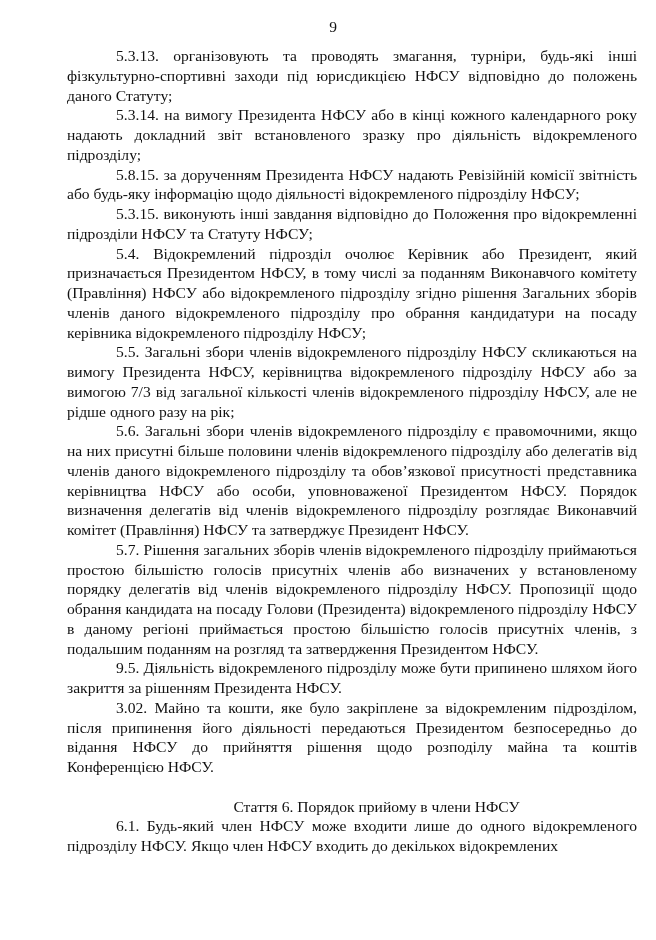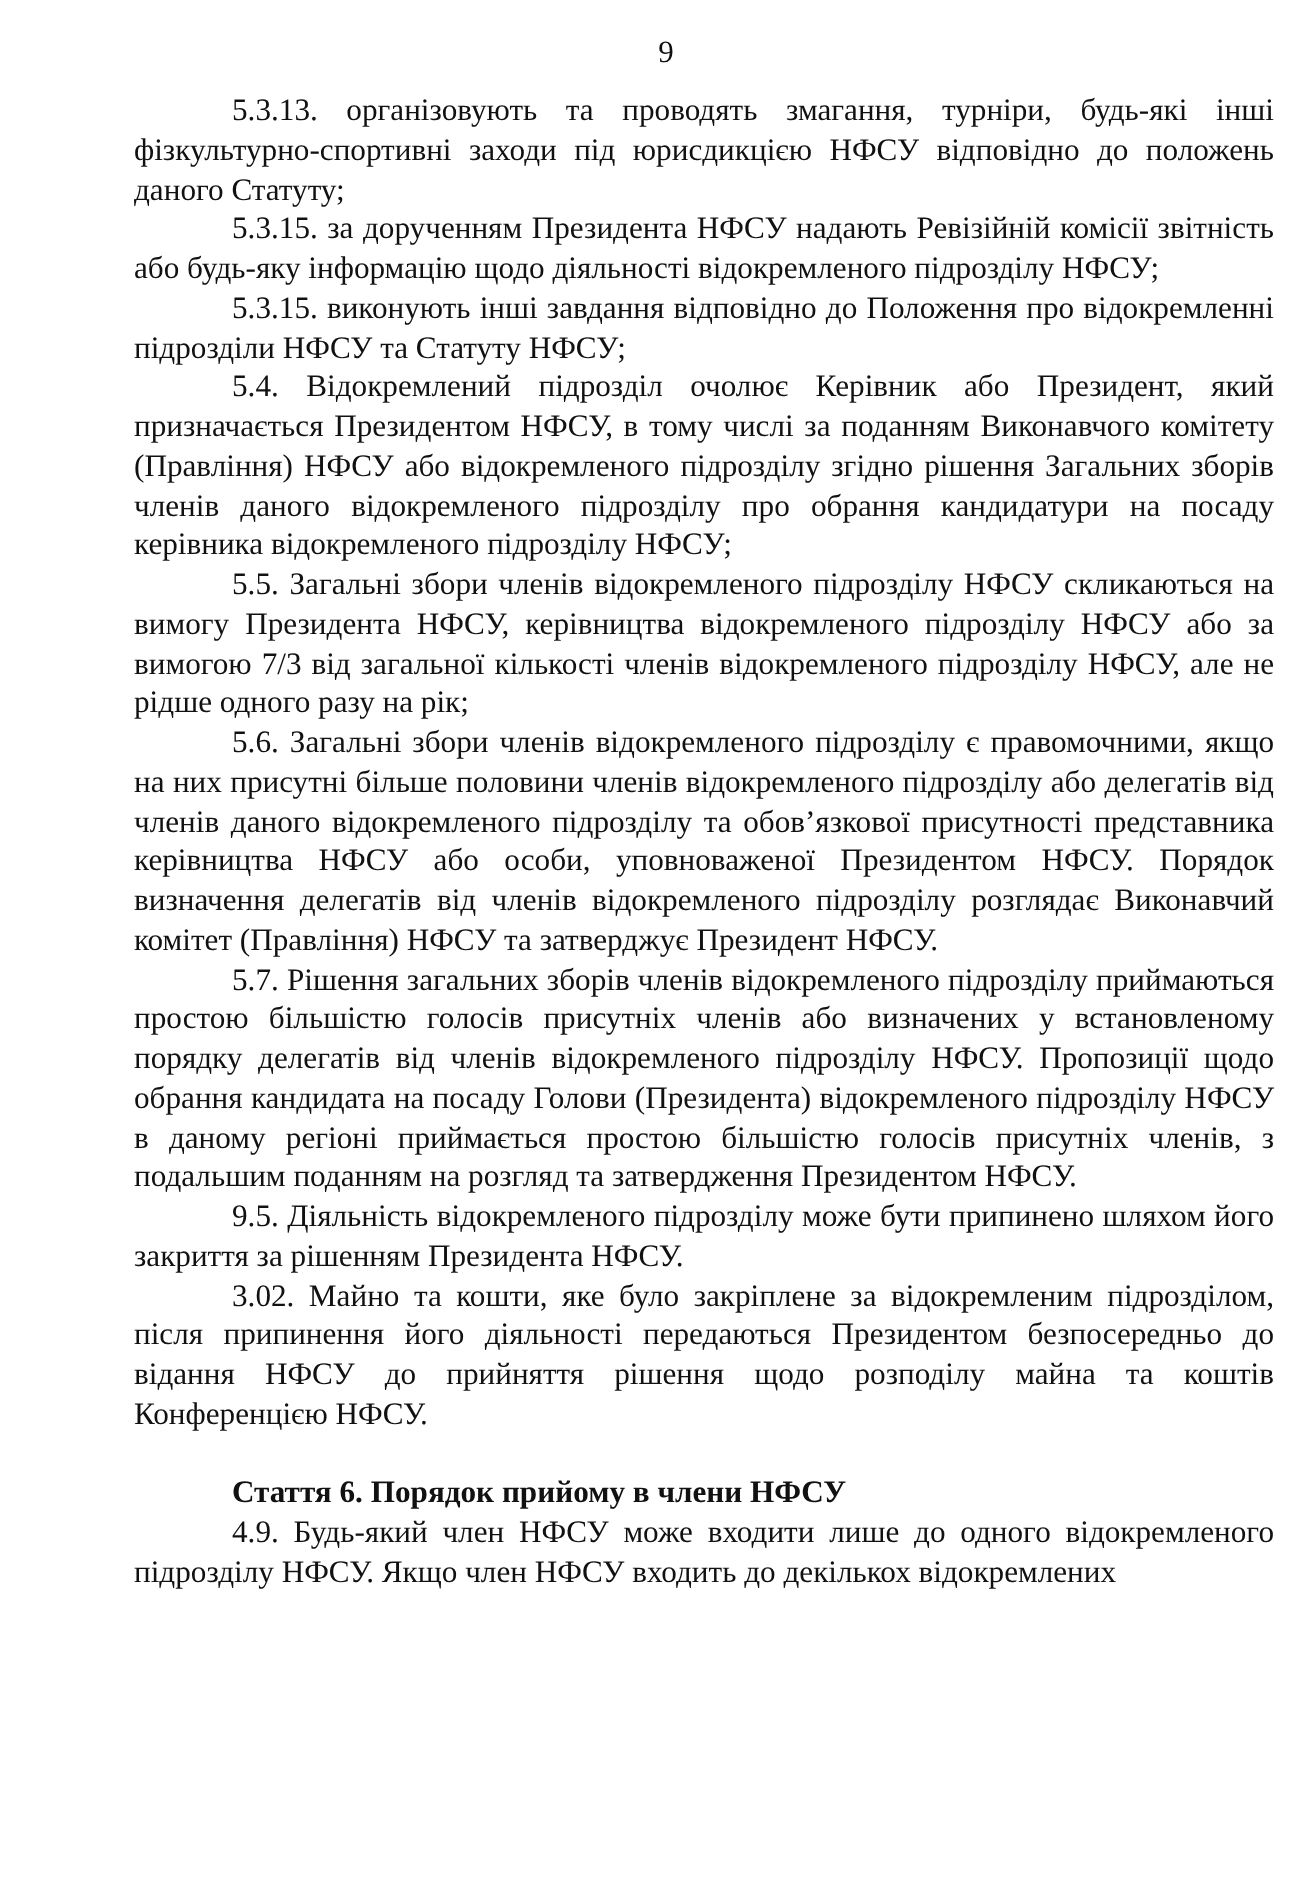--- a/index.html
+++ b/index.html
@@ -45,38 +45,40 @@
       text-indent: 49px;
       text-align: justify;
       text-align-last: left;
     }
     .blank {
       height: 19.75px;
     }
     .heading {
       margin: 0;
       text-indent: 49px;
-      font-weight: bold;
+      font-weight: normal;
+      text-align: center;
     }
   </style>
 </head>
 <body>
 
 <div class="page">
   <div class="page-number">9</div>
 
   <div class="content">
     <p class="para">5.3.13. організовують та проводять змагання, турніри, будь-які інші фізкультурно-спортивні заходи під юрисдикцією НФСУ відповідно до положень даного Статуту;</p>
-    <p class="para">5.3.15. за дорученням Президента НФСУ надають Ревізійній комісії звітність або будь-яку інформацію щодо діяльності відокремленого підрозділу НФСУ;</p>
+    <p class="para">5.3.14. на вимогу Президента НФСУ або в кінці кожного календарного року надають докладний звіт встановленого зразку про діяльність відокремленого підрозділу;</p>
+    <p class="para">5.8.15. за дорученням Президента НФСУ надають Ревізійній комісії звітність або будь-яку інформацію щодо діяльності відокремленого підрозділу НФСУ;</p>
     <p class="para">5.3.15. виконують інші завдання відповідно до Положення про відокремленні підрозділи НФСУ та Статуту НФСУ;</p>
     <p class="para">5.4. Відокремлений підрозділ очолює Керівник або Президент, який призначається Президентом НФСУ, в тому числі за поданням Виконавчого комітету (Правління) НФСУ або відокремленого підрозділу згідно рішення Загальних зборів членів даного відокремленого підрозділу  про обрання кандидатури на посаду керівника відокремленого підрозділу НФСУ;</p>
     <p class="para">5.5. Загальні збори членів відокремленого підрозділу НФСУ скликаються на вимогу Президента НФСУ, керівництва відокремленого підрозділу НФСУ або за вимогою 7/3 від загальної кількості членів відокремленого підрозділу НФСУ, але не рідше одного разу на рік;</p>
     <p class="para">5.6. Загальні збори членів відокремленого підрозділу є правомочними, якщо на них присутні більше половини членів відокремленого підрозділу або делегатів від членів даного відокремленого підрозділу та обов’язкової присутності представника керівництва НФСУ або особи, уповноваженої Президентом НФСУ. Порядок визначення делегатів від членів відокремленого підрозділу розглядає Виконавчий комітет (Правління) НФСУ та затверджує Президент НФСУ.</p>
     <p class="para">5.7. Рішення загальних зборів членів відокремленого підрозділу приймаються простою більшістю голосів присутніх членів або визначених у встановленому порядку делегатів від членів відокремленого підрозділу НФСУ. Пропозиції щодо обрання кандидата на посаду Голови (Президента) відокремленого підрозділу НФСУ в даному регіоні приймається простою більшістю голосів присутніх членів, з подальшим поданням на розгляд та затвердження Президентом НФСУ.</p>
     <p class="para">9.5. Діяльність відокремленого підрозділу може бути припинено шляхом його закриття за рішенням Президента НФСУ.</p>
     <p class="para">3.02. Майно та кошти, яке було закріплене за відокремленим підрозділом, після припинення його діяльності передаються Президентом безпосередньо до відання НФСУ до прийняття рішення щодо розподілу майна та коштів Конференцією НФСУ.</p>
 
     <div class="blank"></div>
 
     <p class="heading">Стаття 6. Порядок прийому в члени НФСУ</p>
-    <p class="para">4.9. Будь-який член НФСУ  може входити лише до одного відокремленого підрозділу НФСУ. Якщо член НФСУ входить до декількох відокремлених</p>
+    <p class="para">6.1. Будь-який член НФСУ  може входити лише до одного відокремленого підрозділу НФСУ. Якщо член НФСУ входить до декількох відокремлених</p>
   </div>
 </div>
 
 </body></html>

